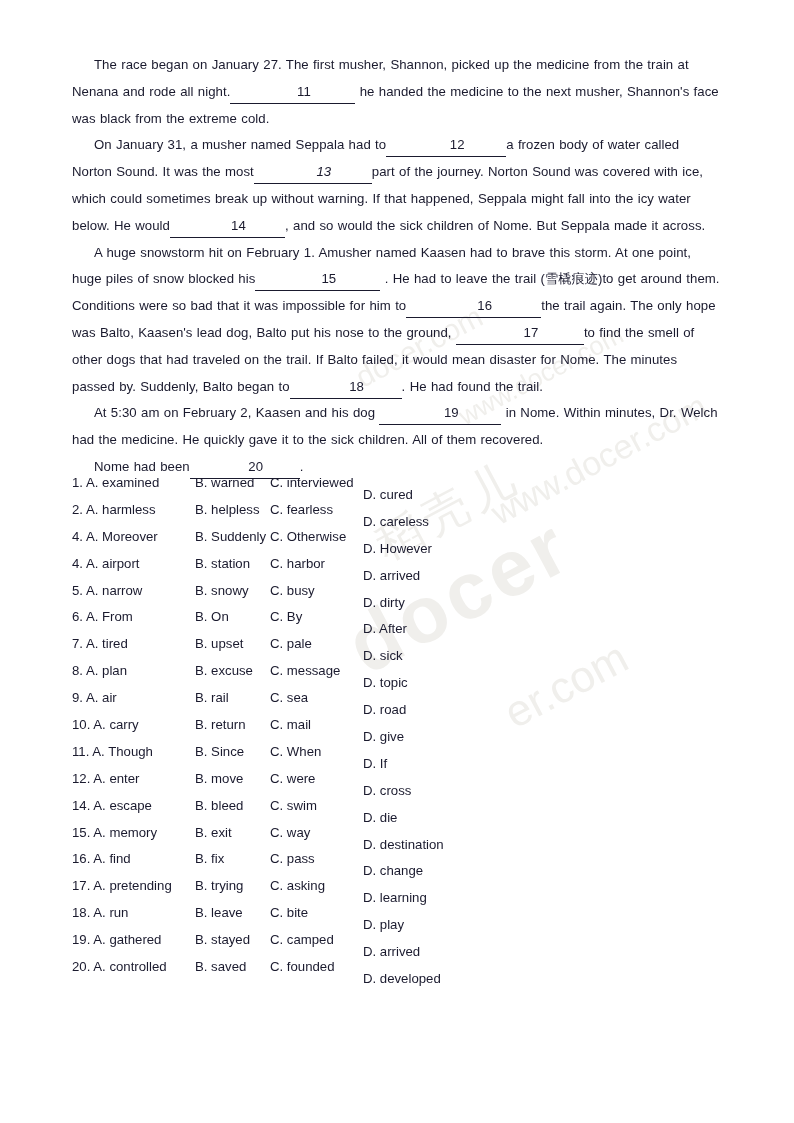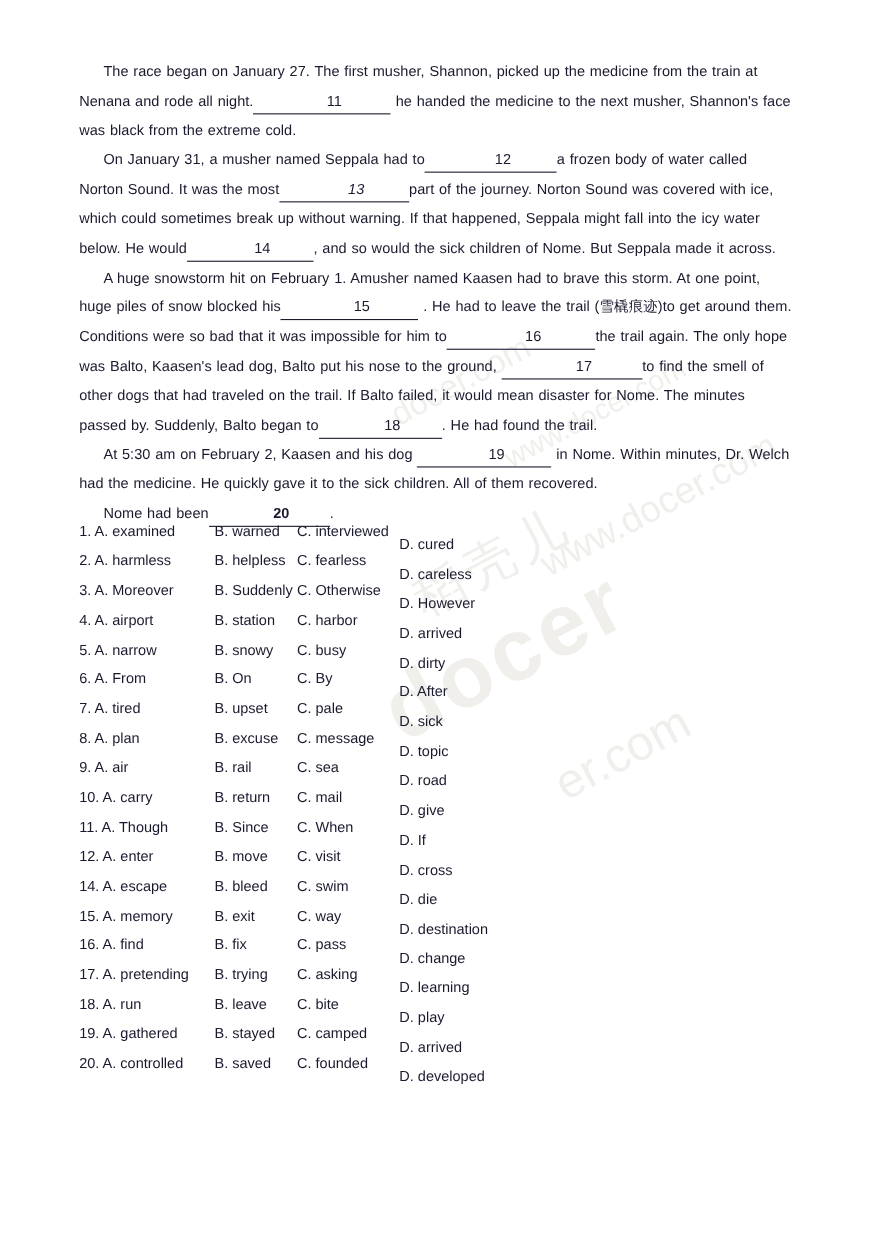--- a/index.html
+++ b/index.html
@@ -67,21 +67,21 @@
   }
   .b-w1  { width: 125px; }
   .b-w2  { width: 120px; }
   .b-w3  { width: 118px; font-style: italic; }
   .b-w4  { width: 115px; }
   .b-w5  { width: 125px; }
   .b-w6  { width: 135px; }
   .b-w7  { width: 128px; }
   .b-w8  { width: 112px; }
   .b-w9  { width: 122px; }
-  .b-w10 { width: 110px; font-weight: bold; }
+  .b-w10 { width: 110px; }
 
   
   .options {
     position: absolute;
     left: 72px;
     top: 470px;
     width: 660px;
     z-index: 2;
   }
   .opt-row {
@@ -126,21 +126,21 @@
         <span class="opt-c">C. interviewed</span>
         <span class="opt-d">D. cured</span>
       </div>
       <div class="opt-row">
         <span class="opt-a">2. A. harmless</span>
         <span class="opt-b">B. helpless</span>
         <span class="opt-c">C. fearless</span>
         <span class="opt-d">D. careless</span>
       </div>
       <div class="opt-row">
-        <span class="opt-a">3. A. Moreover</span>
+        <span class="opt-a">4. A. Moreover</span>
         <span class="opt-b">B. Suddenly</span>
         <span class="opt-c">C. Otherwise</span>
         <span class="opt-d">D. However</span>
       </div>
       <div class="opt-row">
         <span class="opt-a">4. A. airport</span>
         <span class="opt-b">B. station</span>
         <span class="opt-c">C. harbor</span>
         <span class="opt-d">D. arrived</span>
       </div>
@@ -182,21 +182,21 @@
       </div>
       <div class="opt-row">
         <span class="opt-a">11. A. Though</span>
         <span class="opt-b">B. Since</span>
         <span class="opt-c">C. When</span>
         <span class="opt-d">D. If</span>
       </div>
       <div class="opt-row">
         <span class="opt-a">12. A. enter</span>
         <span class="opt-b">B. move</span>
-        <span class="opt-c">C. visit</span>
+        <span class="opt-c">C. were</span>
         <span class="opt-d">D. cross</span>
       </div>
       <div class="opt-row">
         <span class="opt-a">14. A. escape</span>
         <span class="opt-b">B. bleed</span>
         <span class="opt-c">C. swim</span>
         <span class="opt-d">D. die</span>
       </div>
       <div class="opt-row">
         <span class="opt-a">15. A. memory</span>

